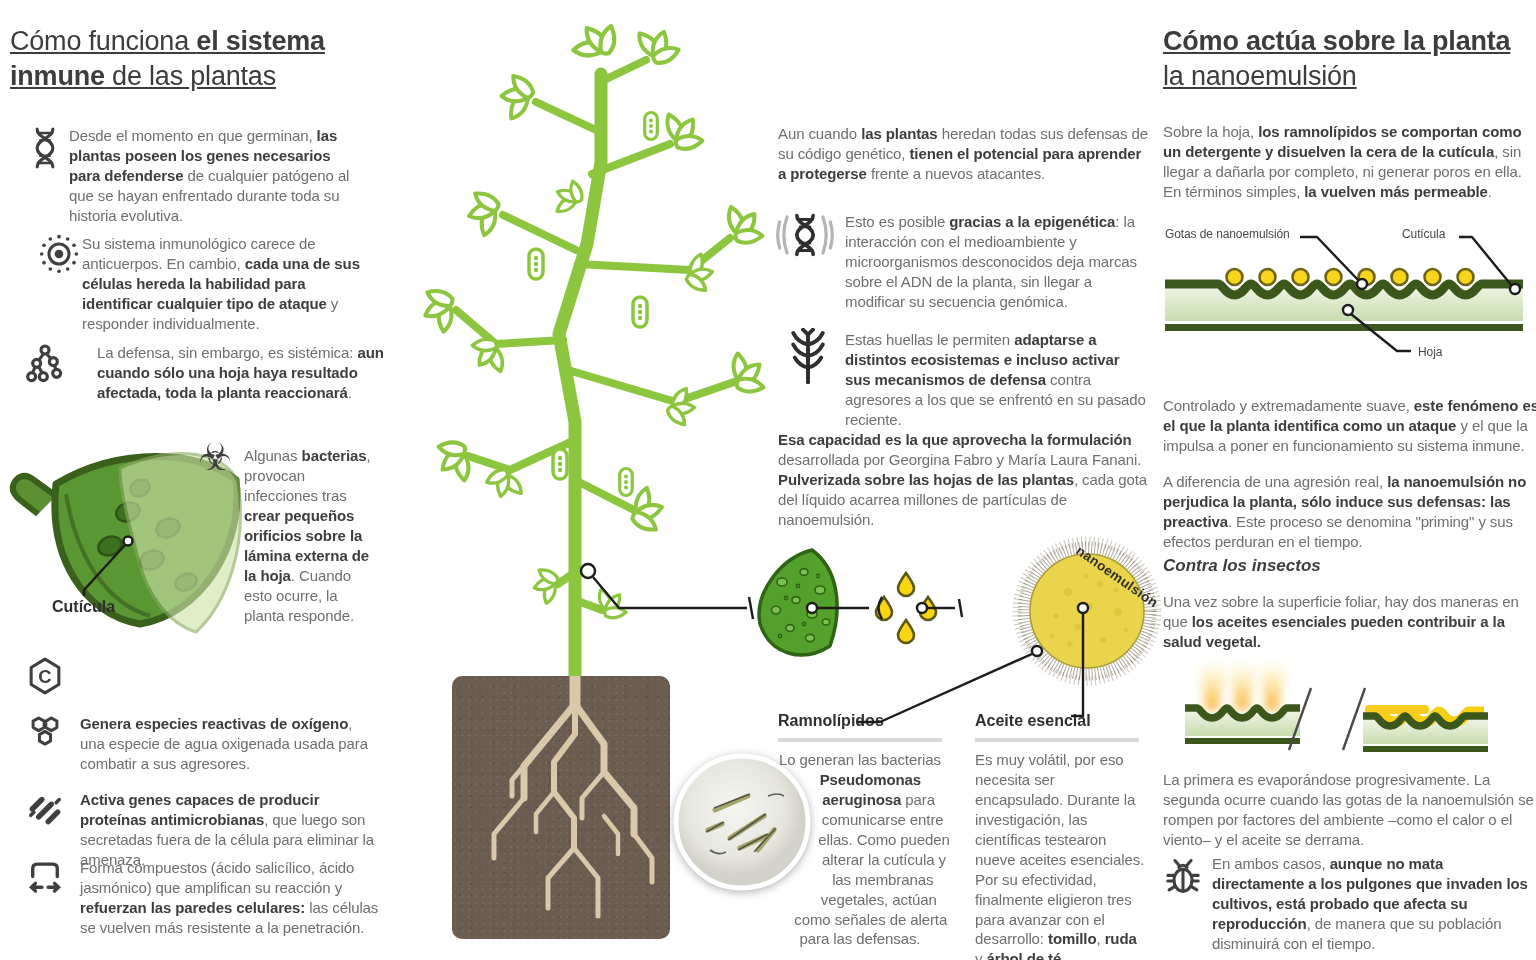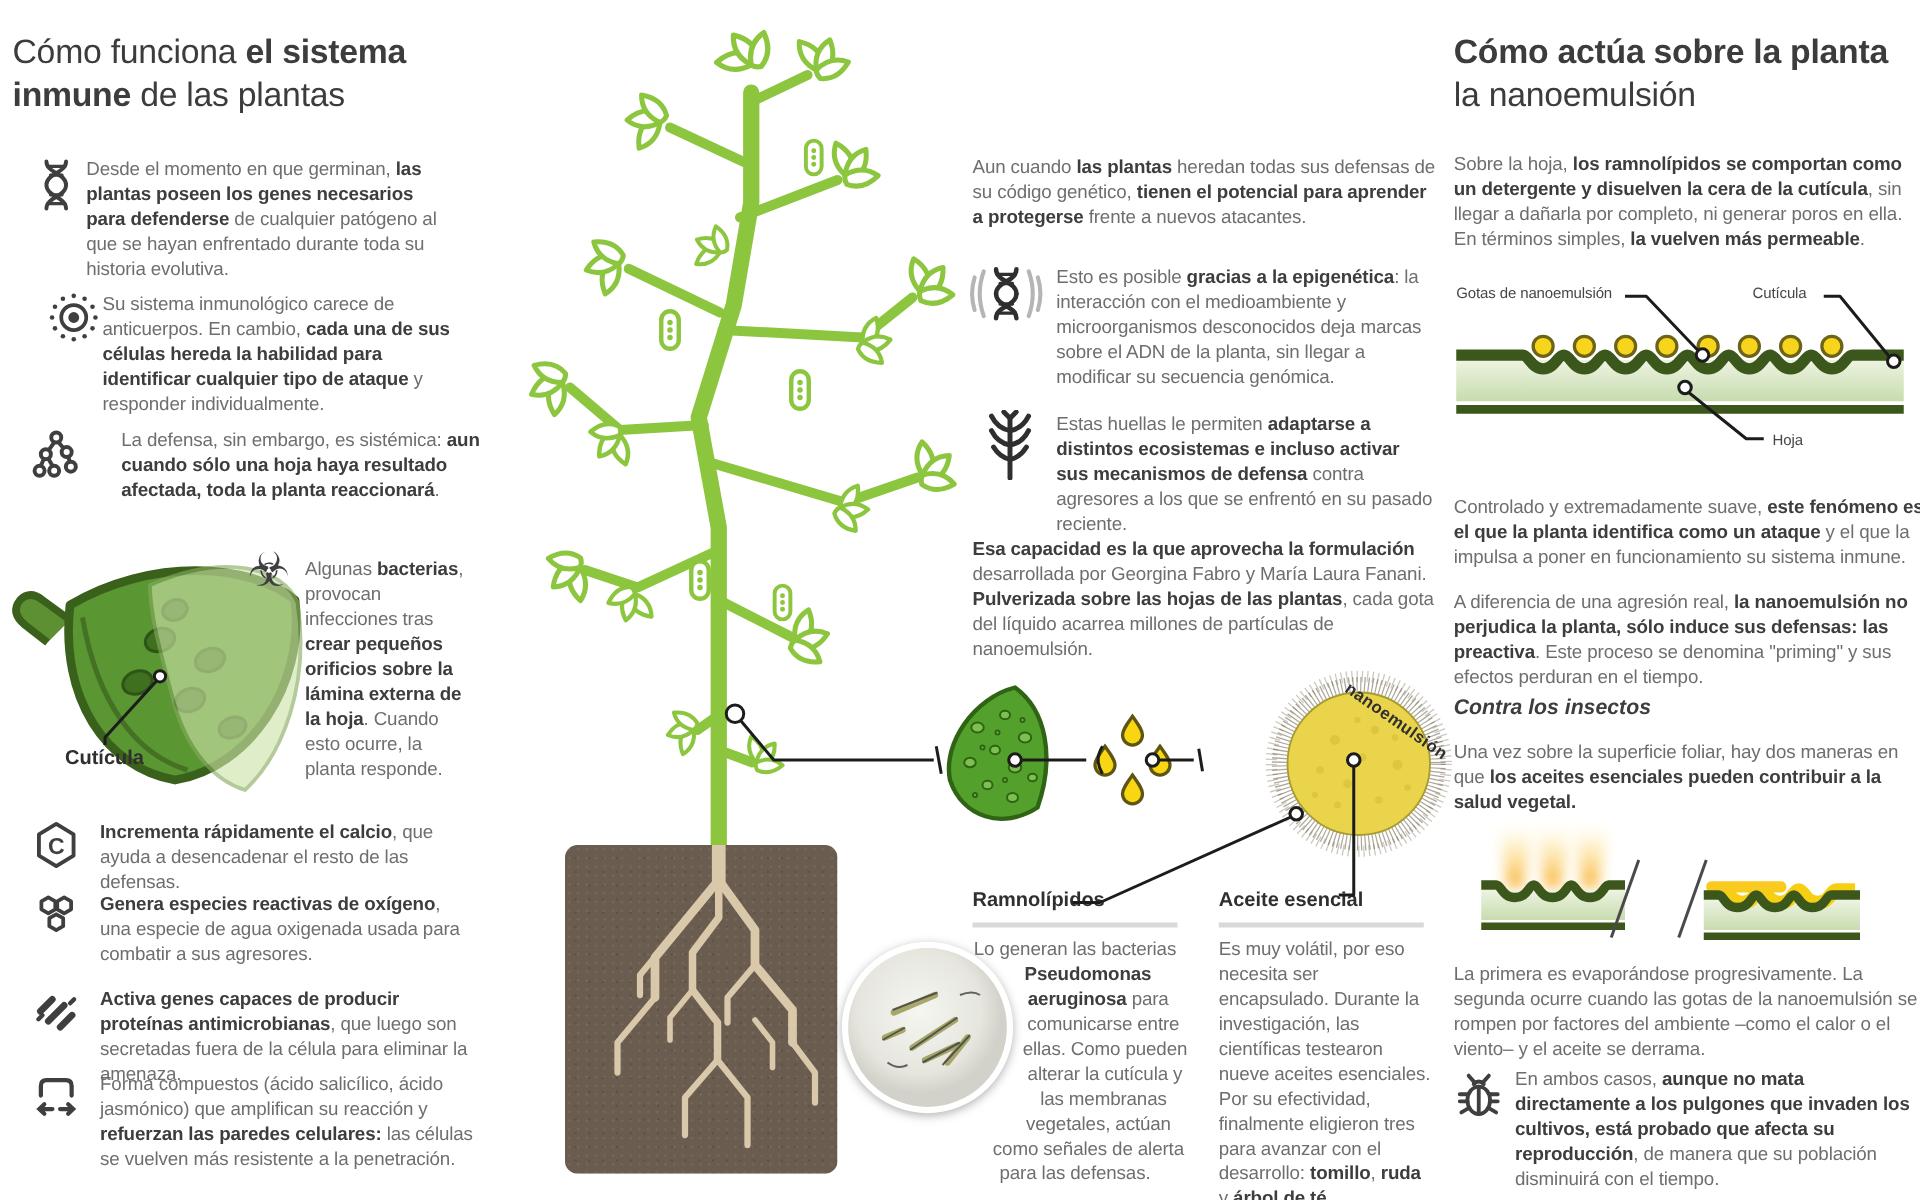--- a/index.html
+++ b/index.html
@@ -2,21 +2,21 @@
 <html><head>
 <meta charset="utf-8">
 <style>
   html,body{margin:0;padding:0;background:#fff;}
   body{position:relative;width:1536px;height:960px;overflow:hidden;
        font-family:"Liberation Sans","DejaVu Sans",sans-serif;color:#6e6e6e;}
   .abs{position:absolute;}
   .p{font-size:15px;line-height:1.33;color:#6e6e6e;letter-spacing:-0.1px;}
   .b{font-weight:700;color:#3d3d3d;}
   .i{}
-  .title{font-size:27px;line-height:1.3;color:#3c3c3c;letter-spacing:-0.2px;}
+  .title{font-size:27px;line-height:1.3;color:#3c3c3c;letter-spacing:-0.2px;text-decoration:underline;}
   .iconbox{width:46px;display:flex;justify-content:center;}
   svg{display:block;}
   .lab{font-size:12px;color:#474747;letter-spacing:-0.1px;}
   .colhead{font-size:16px;font-weight:700;color:#2f2f2f;}
   .bar{position:absolute;height:4px;background:#d9d9d9;width:164px;}
   .soil{position:absolute;left:452px;top:676px;width:218px;height:263px;border-radius:10px;
         background:#6a5d50;
         background-image:radial-gradient(rgba(255,255,255,.08) 1px,transparent 1px),
                          radial-gradient(rgba(0,0,0,.15) 1px,transparent 1px);
         background-size:7px 7px,11px 11px;background-position:0 0,3px 5px;}
@@ -101,21 +101,20 @@
 <div class="abs glyph-icon" style="left:198px;top:438px">☣</div>
 <div class="abs p" style="left:244px;top:446px;width:133px"><span>Algunas </span><span class="b">bacterias</span><span>, provocan infecciones tras </span><span class="b">crear pequeños orificios sobre la lámina externa de la hoja</span><span>. Cuando esto ocurre, la planta responde.</span></div>
 
 <div class="abs" style="left:22px;top:656px;display:flex;gap:12px">
   <div class="iconbox">
     <svg width="38" height="40" viewBox="0 0 24 26" fill="none" stroke="#3f3f3f" stroke-width="2">
       <path d="M12,2 L21,7.5 V18.5 L12,24 L3,18.5 V7.5 Z" stroke-linejoin="round"></path>
       <text x="12" y="17.5" text-anchor="middle" font-size="12" font-weight="bold" fill="#3f3f3f" stroke="none">C</text>
     </svg>
   </div>
-  <div class="p" style="width:300px"><span class="b">Incrementa rápidamente el calcio</span><span>, que ayuda a desencadenar el resto de las defensas.</span></div>
 </div>
 
 <div class="abs" style="left:22px;top:714px;display:flex;gap:12px">
   <div class="iconbox">
     <svg width="38" height="38" viewBox="0 0 24 24" fill="none" stroke="#3f3f3f" stroke-width="1.9" stroke-linejoin="round">
       <path d="M8,2.5 L11.5,4.5 V8.5 L8,10.5 L4.5,8.5 V4.5 Z"></path>
       <path d="M16,2.5 L19.5,4.5 V8.5 L16,10.5 L12.5,8.5 V4.5 Z"></path>
       <path d="M12,11 L15.5,13 V17 L12,19 L8.5,17 V13 Z"></path>
     </svg>
   </div>

